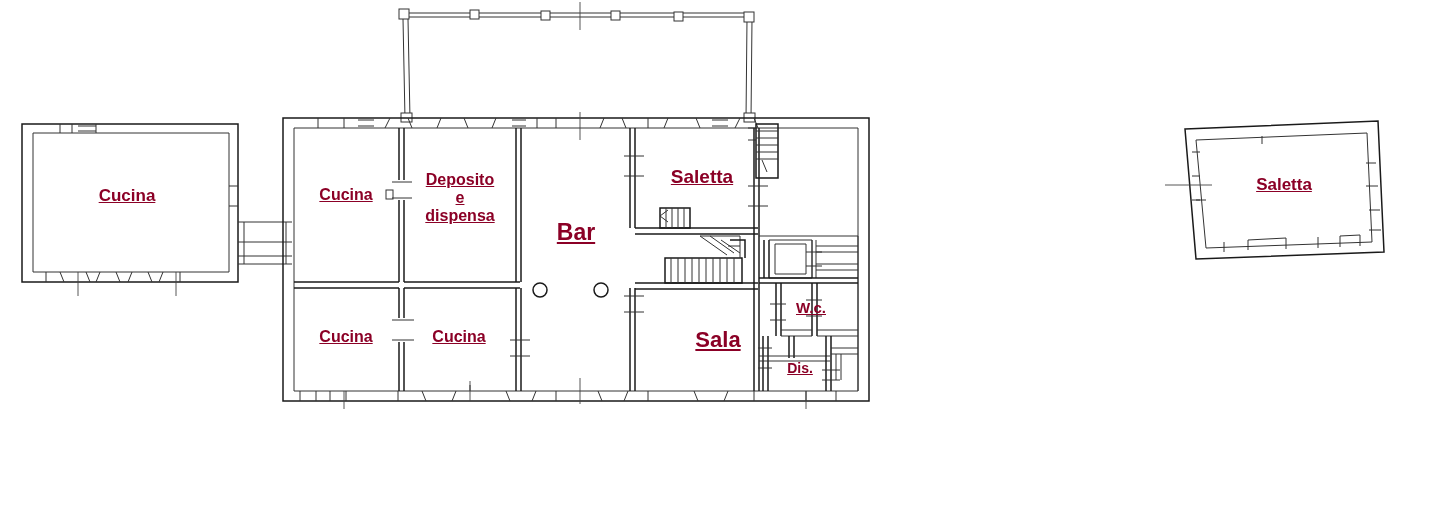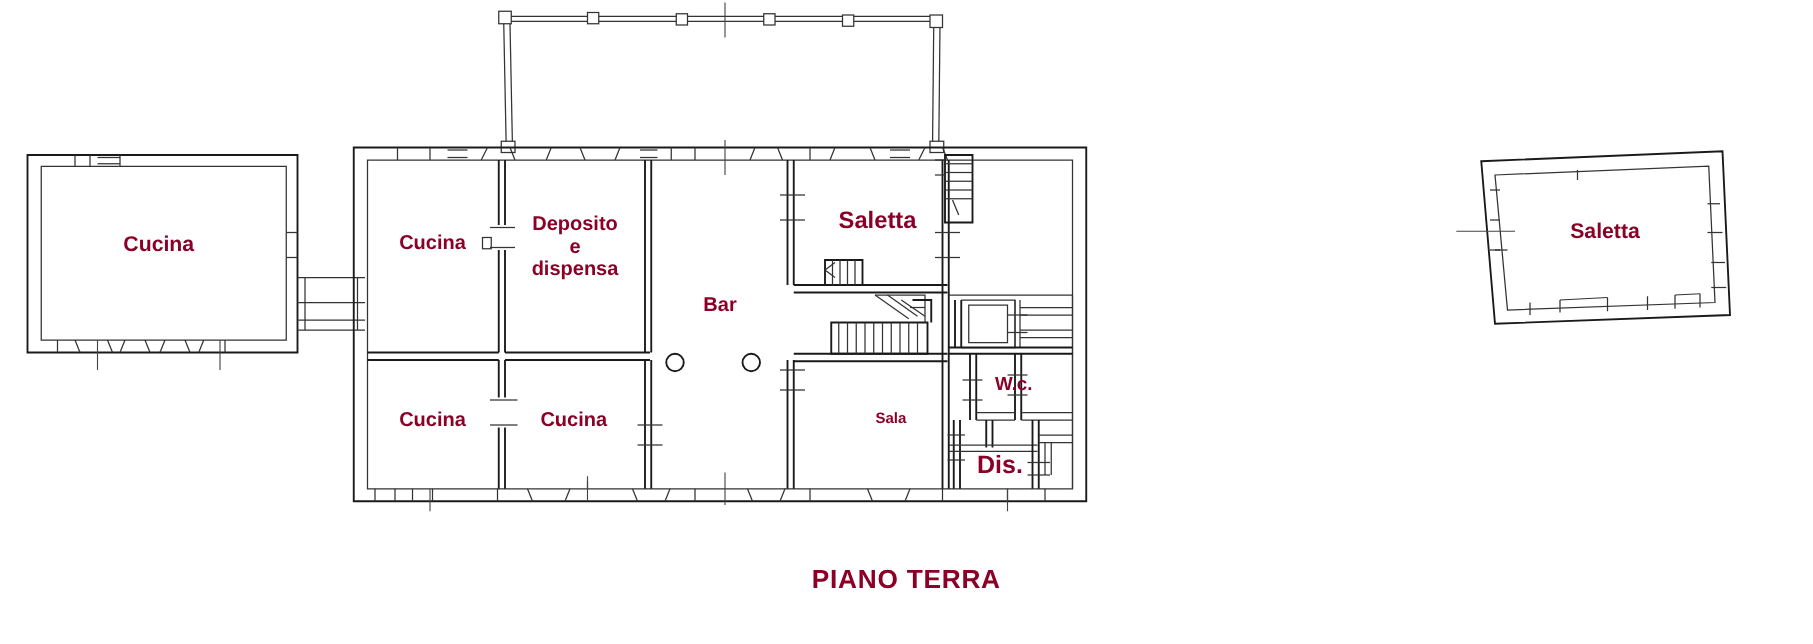--- a/index.html
+++ b/index.html
@@ -30,20 +30,21 @@
   }
   .room-label {
     position: absolute;
     color: #8B0026;
     font-family: "Liberation Sans", sans-serif;
     font-weight: bold;
     text-align: center;
     line-height: 1.12;
     white-space: pre-line;
     letter-spacing: 0px;
+    text-decoration: underline;
     -webkit-font-smoothing: antialiased;
   }
   .plan-title {
     position: absolute;
     color: #8B0026;
     font-family: "Liberation Sans", sans-serif;
     font-weight: bold;
     font-size: 21px;
     letter-spacing: 0.6px;
     text-align: center;
@@ -374,27 +375,26 @@
   <div class="room-label" style="left:300px; top:186px; width:92px; font-size:16px;">Cucina</div>
 
   <div class="room-label" style="left:399px; top:171px; width:122px; font-size:16px;">Deposito
 e
 dispensa</div>
 
   <div class="room-label" style="left:300px; top:328px; width:92px; font-size:16px;">Cucina</div>
 
   <div class="room-label" style="left:410px; top:328px; width:98px; font-size:16px;">Cucina</div>
 
-  <div class="room-label" style="left:540px; top:236px; width:72px; font-size:16px;">Bar</div>
+  <div class="room-label" style="left:540px; top:220px; width:72px; font-size:23px;">Bar</div>
 
   <div class="room-label" style="left:655px; top:166px; width:94px; font-size:19px;">Saletta</div>
 
-  <div class="room-label" style="left:635px; top:328px; width:90px; font-size:12px;text-align:right;">Sala</div>
+  <div class="room-label" style="left:673px; top:328px; width:90px; font-size:22px;">Sala</div>
 
   <div class="room-label" style="left:782px; top:300px; width:58px; font-size:15px;">W.c.</div>
 
-  <div class="room-label" style="left:775px; top:361px; width:50px; font-size:20px;">Dis.</div>
+  <div class="room-label" style="left:775px; top:361px; width:50px; font-size:14px;">Dis.</div>
 
   <div class="room-label" style="left:1222px; top:175px; width:124px; font-size:17px;">Saletta</div>
 
-  <div class="plan-title" style="left:600px; top:452px; width:250px;">PIANO TERRA</div>
 
 </div>
 
 </body></html>

